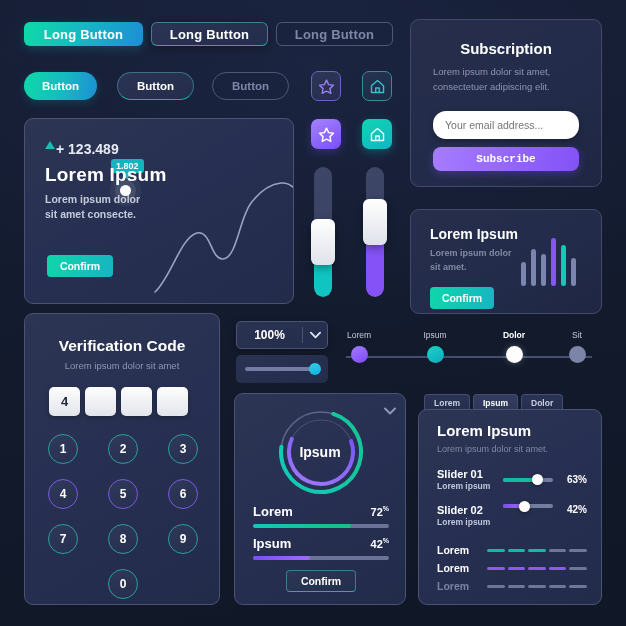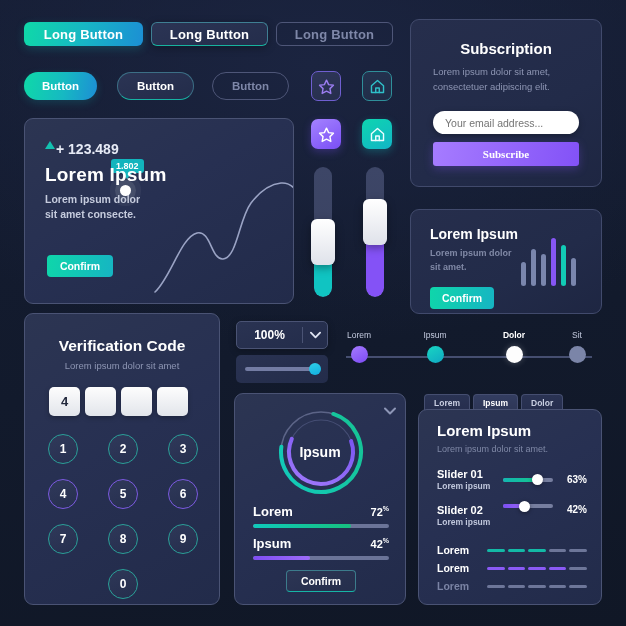--- a/index.html
+++ b/index.html
@@ -107,30 +107,30 @@
   }
   .dot-glow {
     width: 11px; height: 11px; border-radius: 50%; background: #fff;
     box-shadow: 0 0 0 5px rgba(255,255,255,.10), 0 0 0 10px rgba(255,255,255,.05);
   }
 
   
   .sub-title { font-size: 15px; font-weight: bold; text-align: center; }
   .sub-desc { font-size: 9.5px; color: #8e96b4; text-align: left; line-height: 1.6; margin-top: 7px; }
   .email-input {
-    width: 100%; height: 23px; border-radius: 13px; border: none;
+    width: 100%; height: 28px; border-radius: 13px; border: none;
     background: #fff; color: #8a8f9e; font-size: 10.5px;
     padding: 0 12px; font-family: "Liberation Sans", sans-serif;
     box-shadow: 0 2px 6px rgba(0,0,0,.25);
   }
   .subscribe-btn {
-    width: 100%; height: 24px; border-radius: 3px; border: none;
+    width: 100%; height: 24px; border-radius: 8px; border: none;
     background: linear-gradient(100deg,#a67cff 0%,#8352f7 100%);
     color: #fff; font-size: 11px; font-weight: bold;
-    font-family: Liberation Serif, serif;
+    font-family: Liberation Mono, monospace;
     box-shadow: 0 3px 10px rgba(131,82,247,.3);
   }
 
   
   .mini-title { font-size: 14px; font-weight: bold; }
   .mini-sub { font-size: 9px; color: #8089a6; line-height: 1.5; margin-top: 5px; font-weight: bold; }
   .bars { display: flex; align-items: flex-end; gap: 5px; height: 52px; }
   .bars i { display: block; width: 5px; border-radius: 3px; background: #7a86ad; }
 
   

